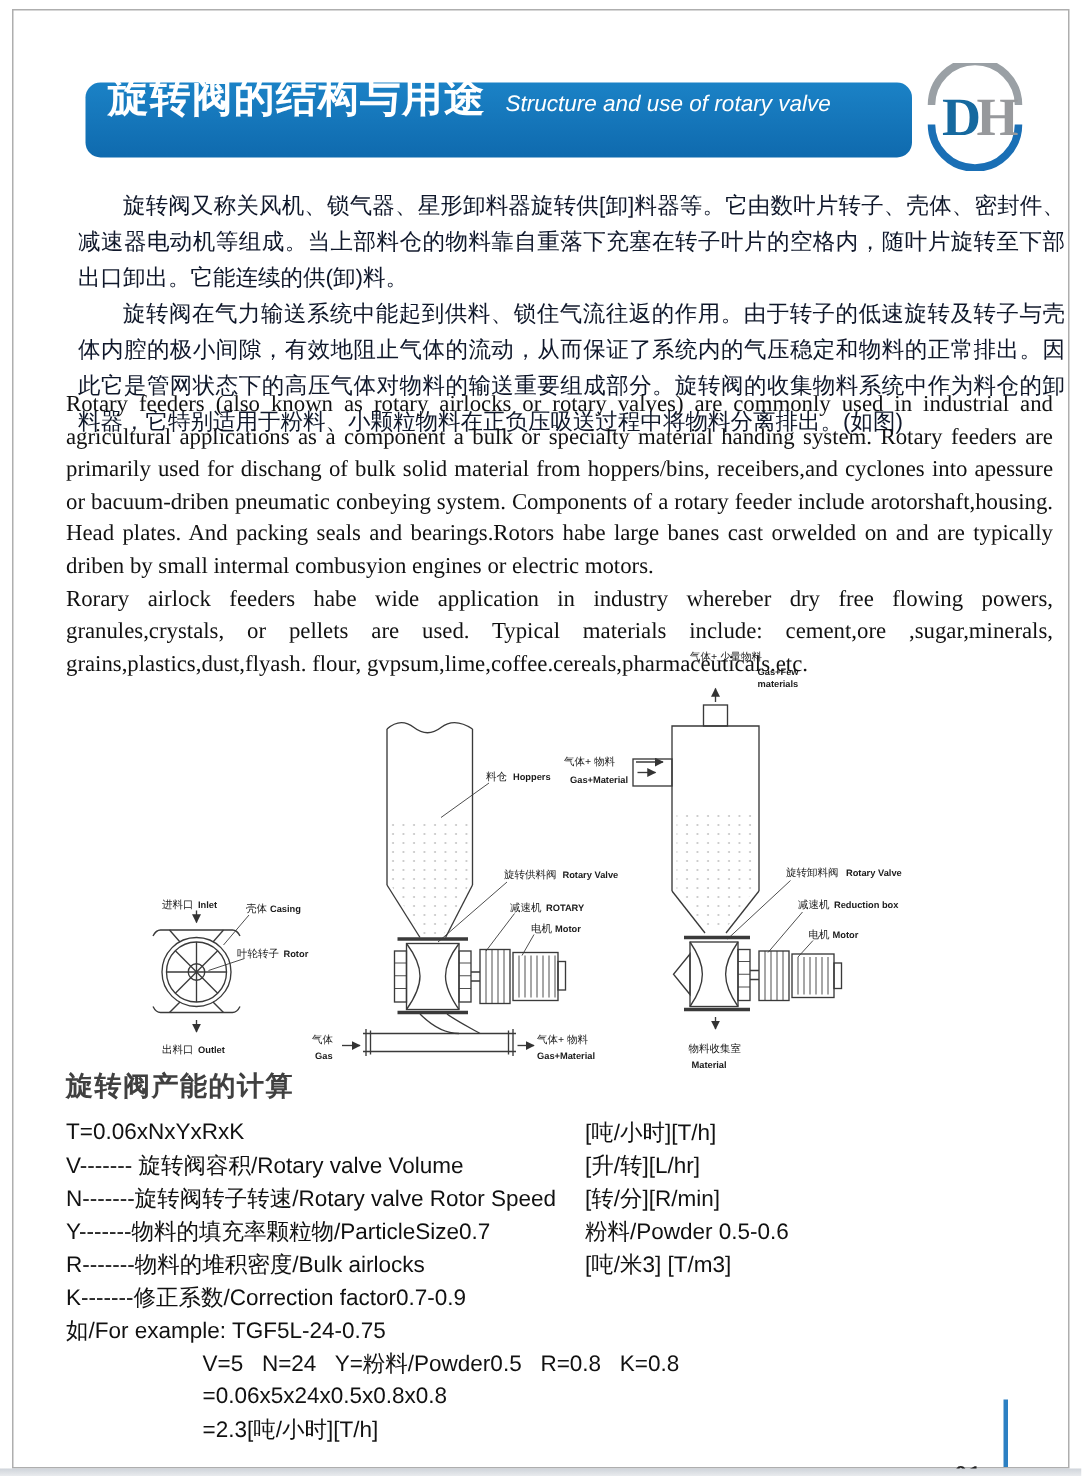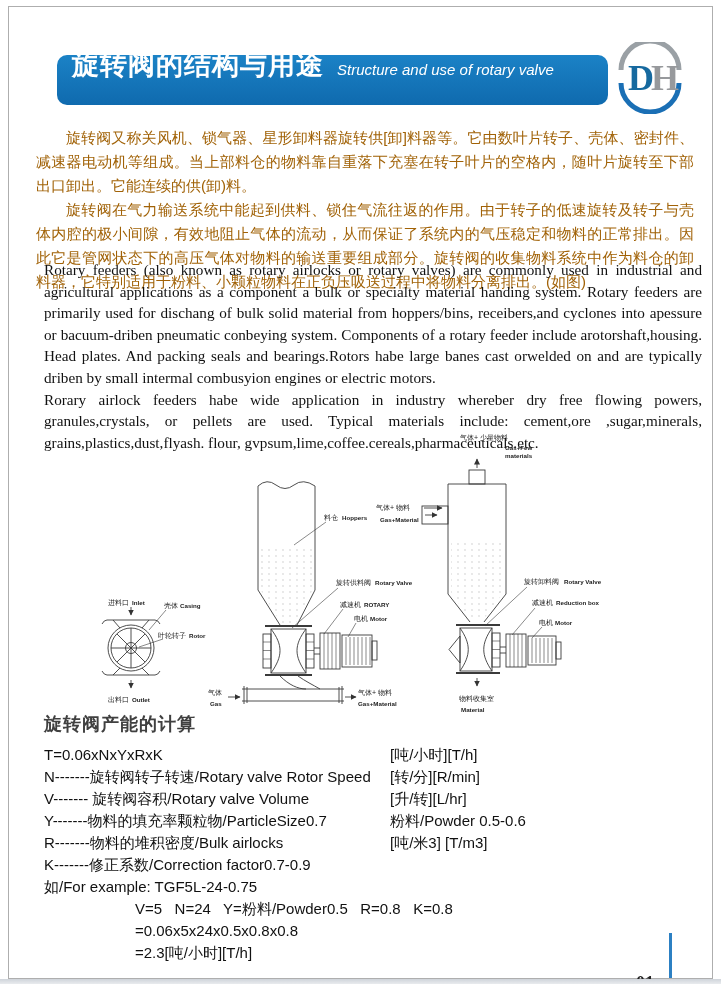--- a/index.html
+++ b/index.html
@@ -13,21 +13,21 @@
   
   .header-bar{
     left:57px;top:55px;width:551px;height:50px;border-radius:10px;
     background:linear-gradient(180deg,#1b82c6,#0f6aae);
     display:flex;align-items:flex-end;padding:0 0 26px 15px;box-sizing:border-box;gap:13px;
   }
   .title-cn{font-size:27px;font-weight:bold;color:#fff;line-height:1;letter-spacing:1px;}
   .title-en{font-size:15px;color:#fff;line-height:1;padding-bottom:2px;font-style:italic;}
   .logo{left:610px;top:42px;width:80px;height:72px;}
   
-  .cn-block{left:36px;top:126px;width:658px;font-size:15px;line-height:24px;text-align:justify;color:#a16207;}
+  .cn-block{left:52px;top:126px;width:658px;font-size:15px;line-height:24px;text-align:justify;color:#0f172a;}
   .cn-block p{margin:0;text-indent:2em;}
   .en-block{left:44px;top:259px;width:658px;font-size:15.2px;line-height:21.6px;text-align:justify;color:#111;}
   .en-block p{margin:0;font-family:Liberation Serif, serif;}
   
   .diagrams{left:8px;top:428px;width:705px;height:284px;}
   .diagrams text{font-family:"Liberation Sans","DejaVu Sans",sans-serif;fill:#1b1b1b;}
   .tcn{font-size:7px;}
   .ten{font-size:6.2px;font-weight:bold;}
   
   .calc-title{left:44px;top:712px;font-size:18px;font-weight:bold;color:#404040;letter-spacing:1px;}
@@ -201,22 +201,22 @@
     <text class="ten" x="547" y="197">Motor</text>
     <text class="tcn" x="451" y="273">物料收集室</text>
     <text class="ten" x="453" y="284">Material</text>
   </g>
 </svg>
 
 <div class="abs calc-title">旋转阀产能的计算</div>
 
 <div class="abs calc-rows">
   <div class="crow"><span class="cl">T=0.06xNxYxRxK</span><span class="cr">[吨/小时][T/h]</span></div>
+  <div class="crow"><span class="cl">V------- 旋转阀容积/Rotary valve Volume</span><span class="cr">[升/转][L/hr]</span></div>
   <div class="crow"><span class="cl">N-------旋转阀转子转速/Rotary valve Rotor Speed</span><span class="cr">[转/分][R/min]</span></div>
-  <div class="crow"><span class="cl">V------- 旋转阀容积/Rotary valve Volume</span><span class="cr">[升/转][L/hr]</span></div>
   <div class="crow"><span class="cl">Y-------物料的填充率颗粒物/ParticleSize0.7</span><span class="cr">粉料/Powder 0.5-0.6</span></div>
   <div class="crow"><span class="cl">R-------物料的堆积密度/Bulk airlocks</span><span class="cr">[吨/米3] [T/m3]</span></div>
   <div class="crow"><span class="cl">K-------修正系数/Correction factor0.7-0.9</span><span class="cr"></span></div>
   <div class="crow"><span class="cl">如/For example: TGF5L-24-0.75</span><span class="cr"></span></div>
   <div class="exline">V=5   N=24   Y=粉料/Powder0.5   R=0.8   K=0.8</div>
   <div class="exline">=0.06x5x24x0.5x0.8x0.8</div>
   <div class="exline">=2.3[吨/小时][T/h]</div>
 </div>
 
 <div class="abs page-num">01</div>

